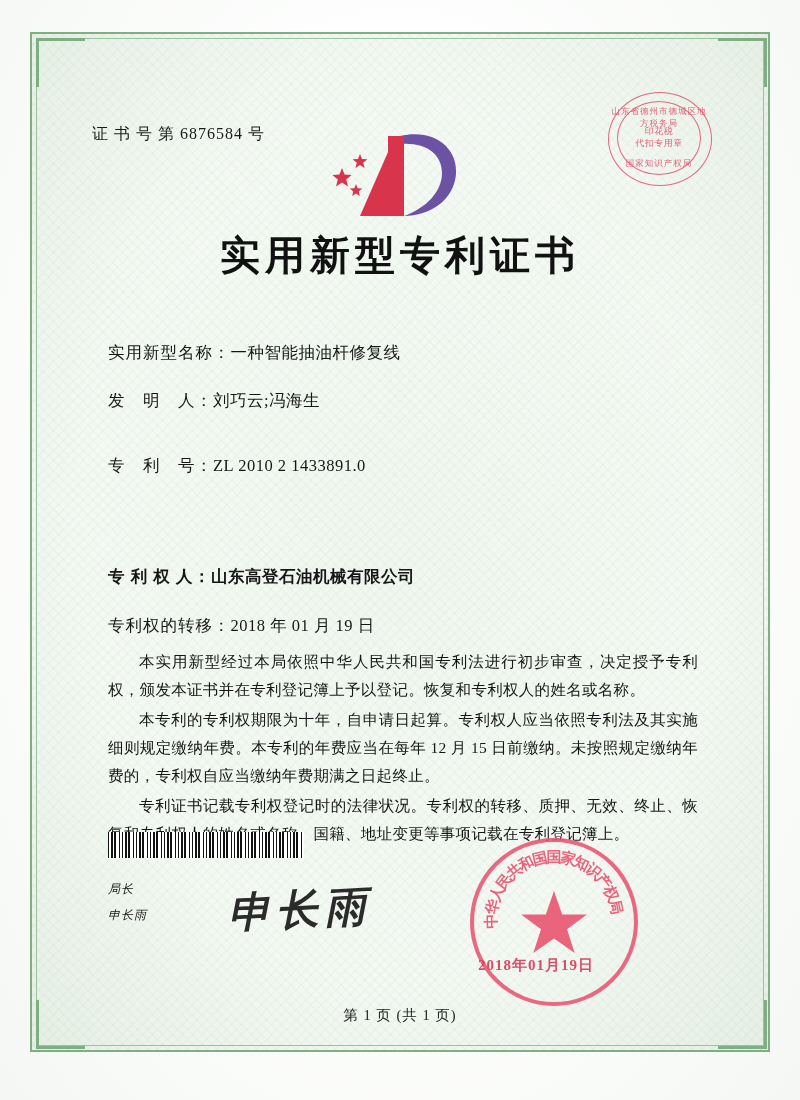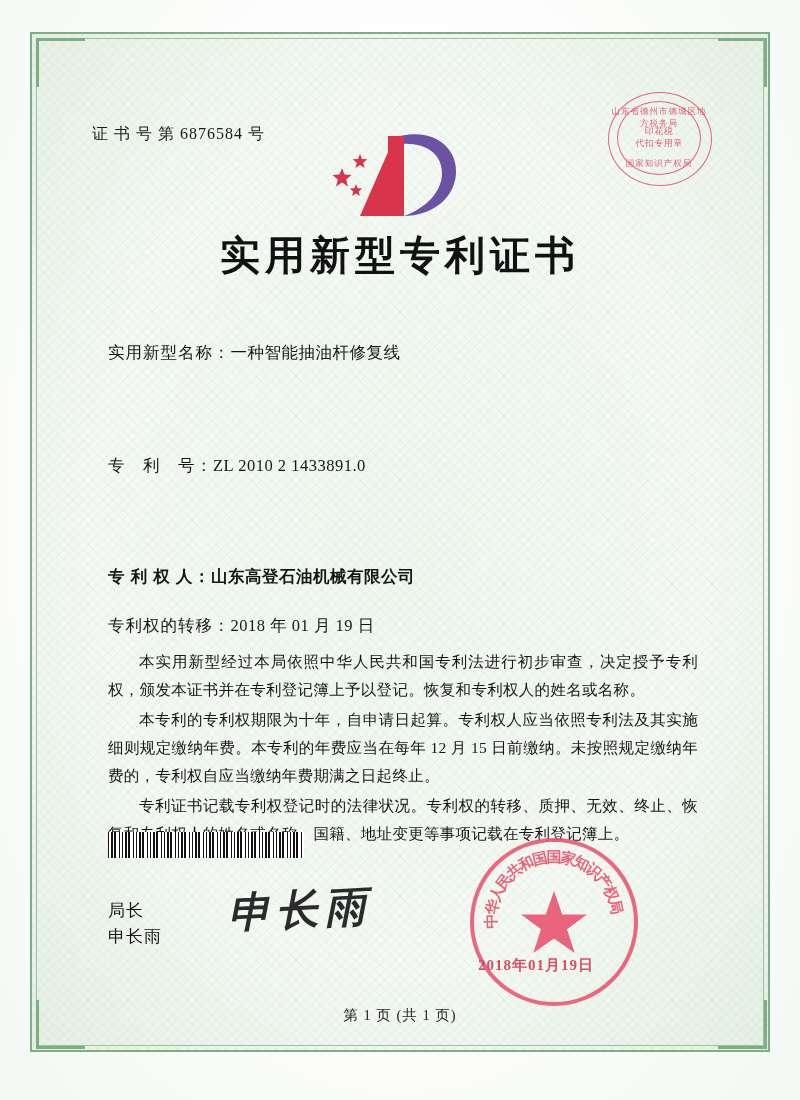--- a/index.html
+++ b/index.html
@@ -172,25 +172,26 @@
     left: 108px; top: 832px;
     width: 196px; height: 26px;
     background: repeating-linear-gradient(90deg,
       #111 0 1px, #fff 1px 3px, #111 3px 5px, #fff 5px 6px,
       #111 6px 8px, #fff 8px 11px, #111 11px 12px, #fff 12px 14px);
   }
 
   
   #sig-label {
     position: absolute;
-    left: 108px; top: 898px;
-    font-size: 17px;
+    left: 108px; top: 876px;
+    font-size: 12px;
     line-height: 26px;
     color: #161616;
     letter-spacing: 1px;
+    font-style: italic;
   }
   #sig-script {
     position: absolute;
     left: 228px; top: 882px;
     font-family: "DejaVu Serif", serif;
     font-style: italic;
     font-weight: bold;
     font-size: 42px;
     color: #2b2b2b;
     letter-spacing: 6px;
@@ -287,20 +288,23 @@
     <div class="ring"></div>
     <div class="ring inner"></div>
     <div class="arc-top">山东省德州市德城区地方税务局</div>
     <div class="txt l1">印花税</div>
     <div class="txt l2">代扣专用章</div>
     <div class="arc-bottom">国家知识产权局</div>
   </div>
 
   <div class="field" id="f-name">
     <span class="lab">实用新型名称：</span><span class="val">一种智能抽油杆修复线</span>
+  </div>
+  <div class="field" id="f-inv">
+    <span class="lab">发　明　人：</span><span class="val">刘巧云;冯海生</span>
   </div>
   <div class="field" id="f-no">
     <span class="lab">专　利　号：</span><span class="val">ZL 2010 2 1433891.0</span>
   </div>
   <div class="field" id="f-owner">
     <span class="lab">专 利 权 人：</span><span class="val">山东高登石油机械有限公司</span>
   </div>
   <div class="field" id="f-grant">
     <span class="lab">专利权的转移：</span><span class="val">2018 年 01 月 19 日</span>
   </div>

